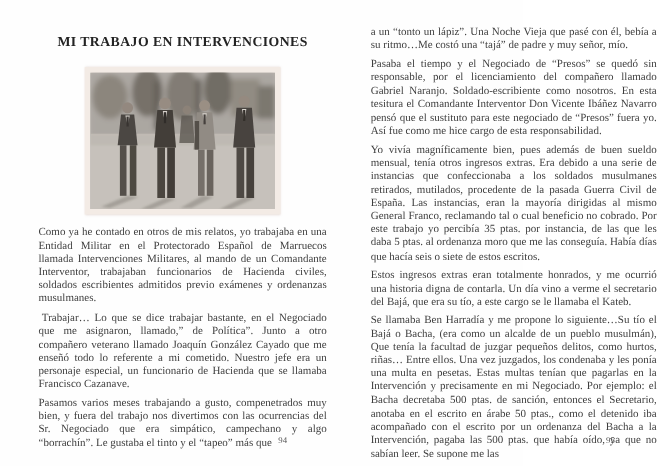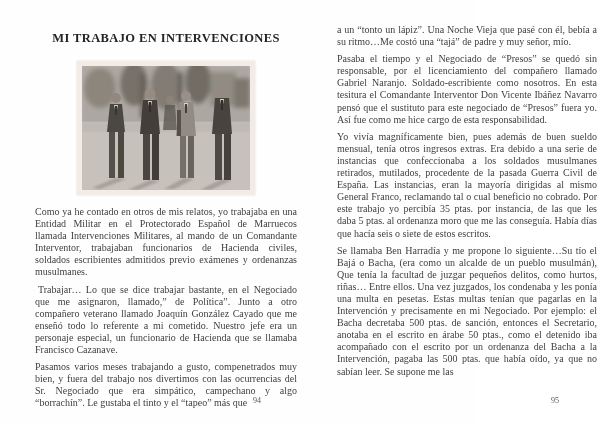--- a/index.html
+++ b/index.html
@@ -150,20 +150,21 @@
       <p class="para-indent">Trabajar… Lo que se dice trabajar bastante, en el Negociado que me asignaron, llamado,” de Política”. Junto a otro compañero veterano llamado Joaquín González Cayado que me enseñó todo lo referente a mi cometido. Nuestro jefe era un personaje especial, un funcionario de Hacienda que se llamaba Francisco Cazanave.</p>
       <p>Pasamos varios meses trabajando a gusto, compenetrados muy bien, y fuera del trabajo nos divertimos con las ocurrencias del Sr. Negociado que era simpático, campechano y algo “borrachín”. Le gustaba el tinto y el “tapeo” más que</p>
     </div>
   </div>
 
   <div class="page page-right">
     <div class="body-text">
       <p>a un “tonto un lápiz”. Una Noche Vieja que pasé con él, bebía a su ritmo…Me costó una “tajá” de padre y muy señor, mío.</p>
       <p>Pasaba el tiempo y el Negociado de “Presos” se quedó sin responsable, por el licenciamiento del compañero llamado Gabriel Naranjo. Soldado-escribiente como nosotros. En esta tesitura el Comandante Interventor Don Vicente Ibáñez Navarro pensó que el sustituto para este negociado de “Presos” fuera yo. Así fue como me hice cargo de esta responsabilidad.</p>
       <p>Yo vivía magníficamente bien, pues además de buen sueldo mensual, tenía otros ingresos extras. Era debido a una serie de instancias que confeccionaba a los soldados musulmanes retirados, mutilados, procedente de la pasada Guerra Civil de España. Las instancias, eran la mayoría dirigidas al mismo General Franco, reclamando tal o cual beneficio no cobrado. Por este trabajo yo percibía 35 ptas. por instancia, de las que les daba 5 ptas. al ordenanza moro que me las conseguía. Había días que hacía seis o siete de estos escritos.</p>
+      <p>Estos ingresos extras eran totalmente honrados, y me ocurrió una historia digna de contarla. Un día vino a verme el secretario del Bajá, que era su tío, a este cargo se le llamaba el Kateb.</p>
       <p>Se llamaba Ben Harradía y me propone lo siguiente…Su tío el Bajá o Bacha, (era como un alcalde de un pueblo musulmán), Que tenía la facultad de juzgar pequeños delitos, como hurtos, riñas… Entre ellos. Una vez juzgados, los condenaba y les ponía una multa en pesetas. Estas multas tenían que pagarlas en la Intervención y precisamente en mi Negociado. Por ejemplo: el Bacha decretaba 500 ptas. de sanción, entonces el Secretario, anotaba en el escrito en árabe 50 ptas., como el detenido iba acompañado con el escrito por un ordenanza del Bacha a la Intervención, pagaba las 500 ptas. que había oído, ya que no sabían leer. Se supone me las</p>
     </div>
   </div>
 
   <div class="page-number page-number-left">94</div>
   <div class="page-number page-number-right">95</div>
 
 </div>
 
 </body></html>

